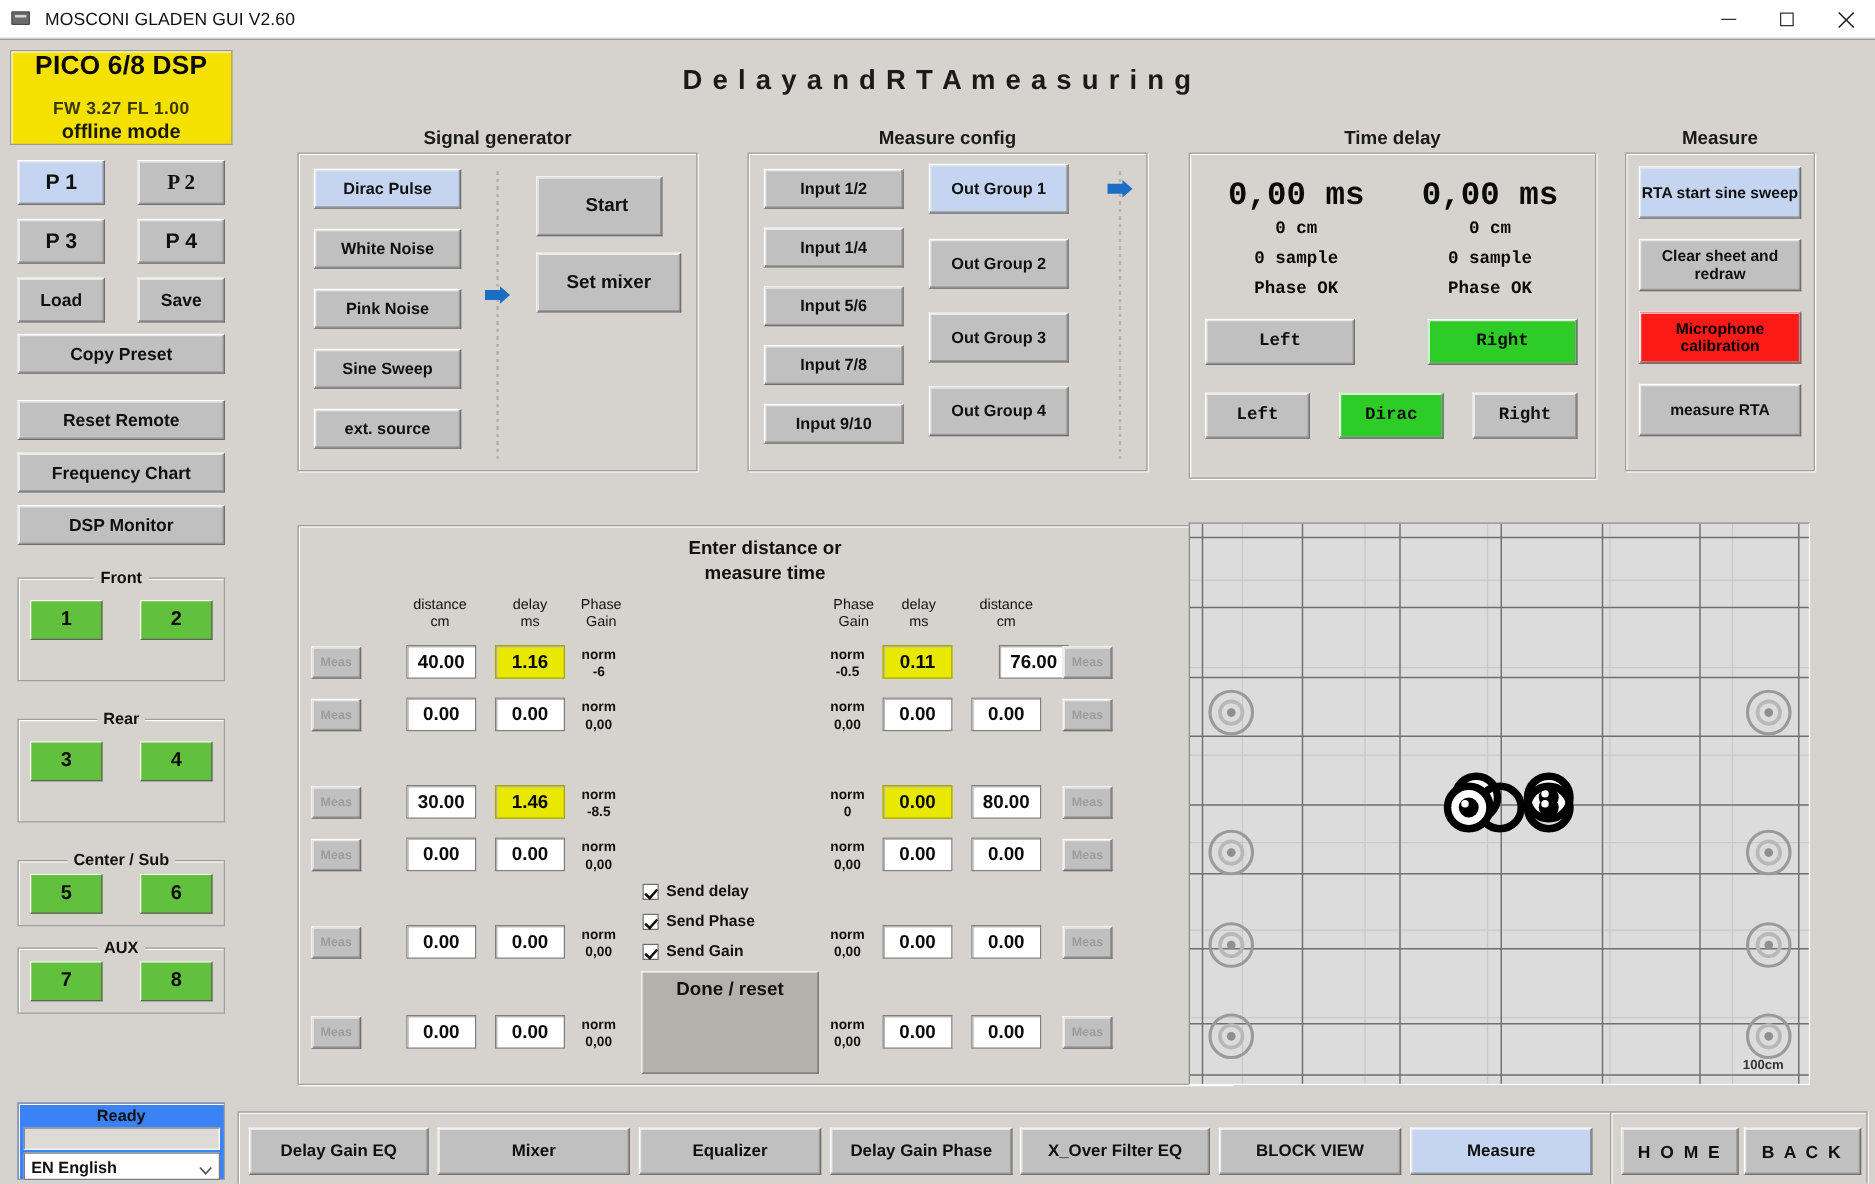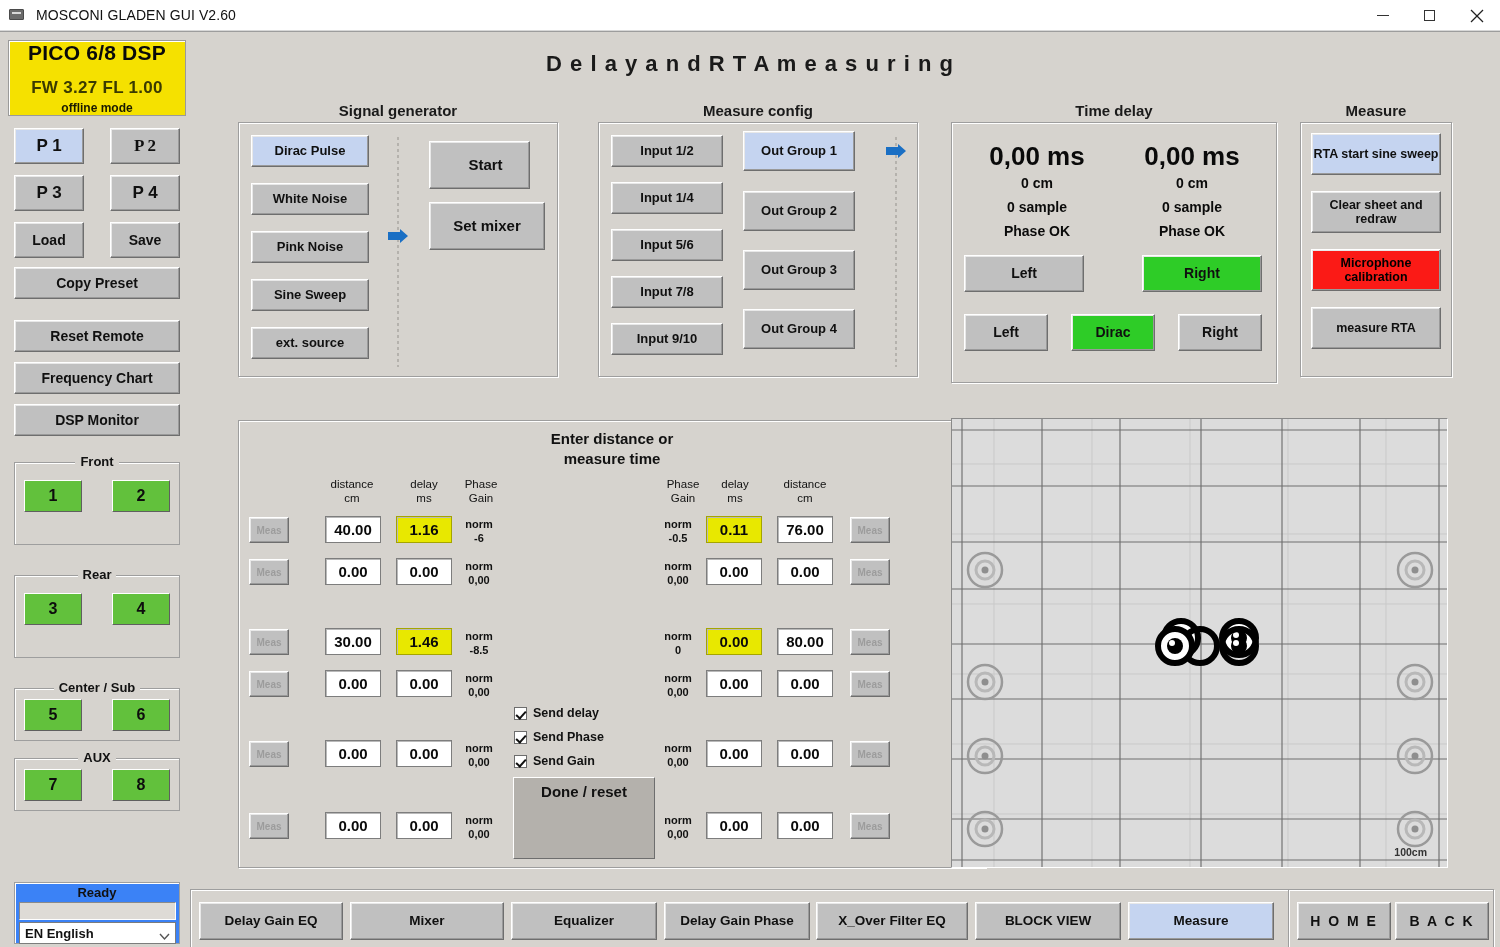--- a/index.html
+++ b/index.html
@@ -83,22 +83,22 @@
   #sidebar { position: absolute; left: 6px; top: 5px; width: 182px; height: 906px; }
 
   #devbox {
     position: absolute; left: 2px; top: 3px; width: 178px; height: 76px;
     background: #f5e100;
     border: 1px solid #9a9a9a;
     box-shadow: inset 1px 1px 0 #ffffff;
     display: flex; flex-direction: column; align-items: center; justify-content: center;
   }
   #devbox .dev-name { font-size: 21px; font-weight: bold; color: #0a0a0a; letter-spacing: 0.2px; }
-  #devbox .dev-fw   { font-size: 17px; font-weight: bold; color: #3a3a00; margin-top: 13px; letter-spacing: 0.3px;}
-  #devbox .dev-mode { font-size: 12px; font-weight: bold; color: #1a1a00; margin-top: 3px; }
+  #devbox .dev-fw   { font-size: 14px; font-weight: bold; color: #3a3a00; margin-top: 13px; letter-spacing: 0.3px;}
+  #devbox .dev-mode { font-size: 16px; font-weight: bold; color: #1a1a00; margin-top: 3px; }
 
   .preset-btn { position: absolute; width: 70px; height: 36px; font-size: 17px; }
   .wide-btn   { position: absolute; left: 8px; width: 166px; height: 32px; font-size: 14px; }
 
   .chgroup {
     position: absolute; left: 8px; width: 166px;
     border: 1px solid #9e9e9e;
     box-shadow: inset 1px 1px 0 #ffffff;
     background: #d6d3ce;
   }
@@ -352,21 +352,21 @@
 
     <div class="vslot" style="left:296px; top:14px; height:230px;"></div>
     <div class="arrow-blue" style="left:286px; top:20px;">
       <svg width="22" height="16" viewBox="0 0 22 16">
           <path d="M1 4 L13 4 L13 1 L21 8 L13 15 L13 12 L1 12 Z" fill="#1a6fc4"></path>
         </svg>
     </div>
   </div>
 
   <div class="panel-title" style="left:951px; top:70px; width:326px;text-align:center;">Time delay</div>
-  <div class="group" style="left:951px; top:90px; width:326px; height:261px;">
+  <div class="group" style="left:951px; top:90px; width:326px; height:261px;font-family:Liberation Mono, monospace;">
     <div class="td-ms" style="left:10px;  top:18px;">0,00 ms</div>
     <div class="td-sub" style="left:10px;  top:52px;">0 cm</div>
     <div class="td-sub" style="left:10px;  top:76px;">0 sample</div>
     <div class="td-sub" style="left:10px;  top:100px;">Phase OK</div>
 
     <div class="td-ms" style="left:165px; top:18px;">0,00 ms</div>
     <div class="td-sub" style="left:165px; top:52px;">0 cm</div>
     <div class="td-sub" style="left:165px; top:76px;">0 sample</div>
     <div class="td-sub" style="left:165px; top:100px;">Phase OK</div>
 
@@ -433,21 +433,21 @@
         <div class="measbtn" style="left:10px; top:320px;">Meas</div>
         <div class="numfield" style="left:86px; top:319px;">0.00</div>
         <div class="numfield" style="left:157px; top:319px;">0.00</div>
         <div class="normlbl" style="left:217px; top:321px;"><span>norm</span><br><span>0,00</span></div>
         <div class="measbtn" style="left:10px; top:392px;">Meas</div>
         <div class="numfield" style="left:86px; top:391px;">0.00</div>
         <div class="numfield" style="left:157px; top:391px;">0.00</div>
         <div class="normlbl" style="left:217px; top:393px;"><span>norm</span><br><span>0,00</span></div>
         <div class="normlbl" style="left:416px; top:97px;"><span>norm</span><br><span>-0.5</span></div>
         <div class="numfield yellow" style="left:467px; top:95px;">0.11</div>
-        <div class="numfield" style="left:538px; top:95px;">76.00</div>
+        <div class="numfield" style="left:560px; top:95px;">76.00</div>
         <div class="measbtn" style="left:611px; top:96px;">Meas</div>
         <div class="normlbl" style="left:416px; top:139px;"><span>norm</span><br><span>0,00</span></div>
         <div class="numfield" style="left:467px; top:137px;">0.00</div>
         <div class="numfield" style="left:538px; top:137px;">0.00</div>
         <div class="measbtn" style="left:611px; top:138px;">Meas</div>
         <div class="normlbl" style="left:416px; top:209px;"><span>norm</span><br><span>0</span></div>
         <div class="numfield yellow" style="left:467px; top:207px;">0.00</div>
         <div class="numfield" style="left:538px; top:207px;">80.00</div>
         <div class="measbtn" style="left:611px; top:208px;">Meas</div>
         <div class="normlbl" style="left:416px; top:251px;"><span>norm</span><br><span>0,00</span></div>

